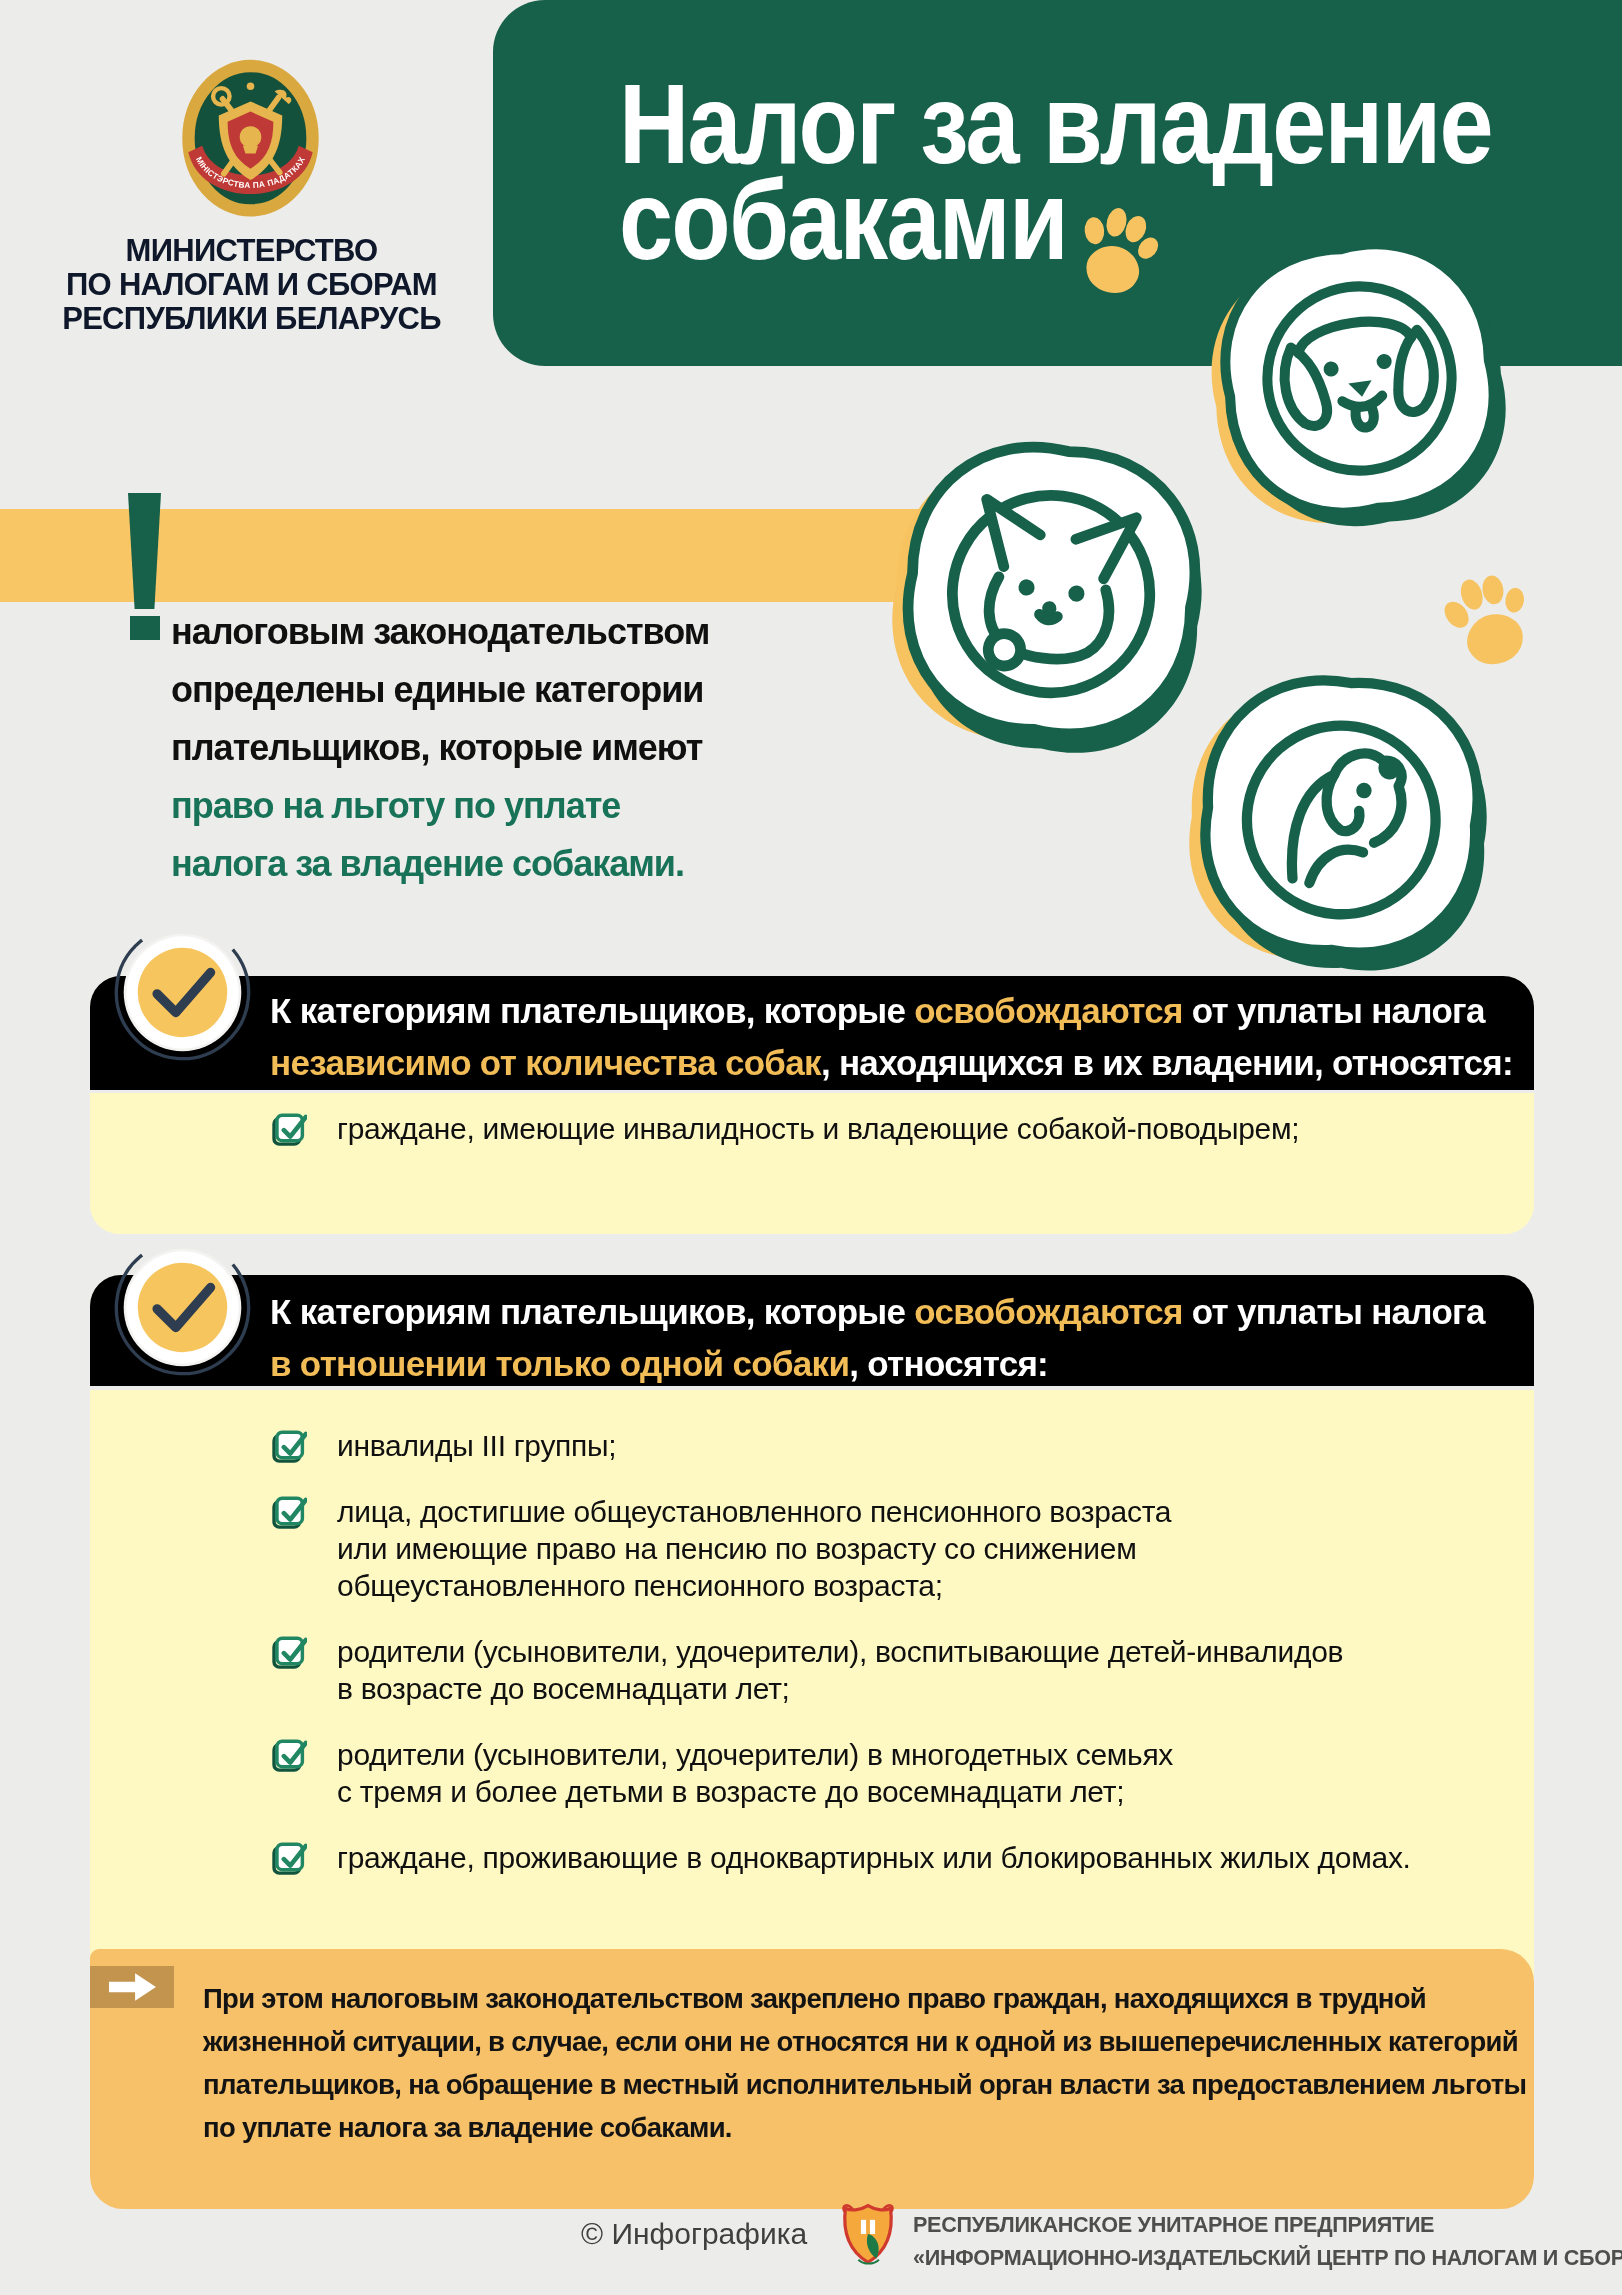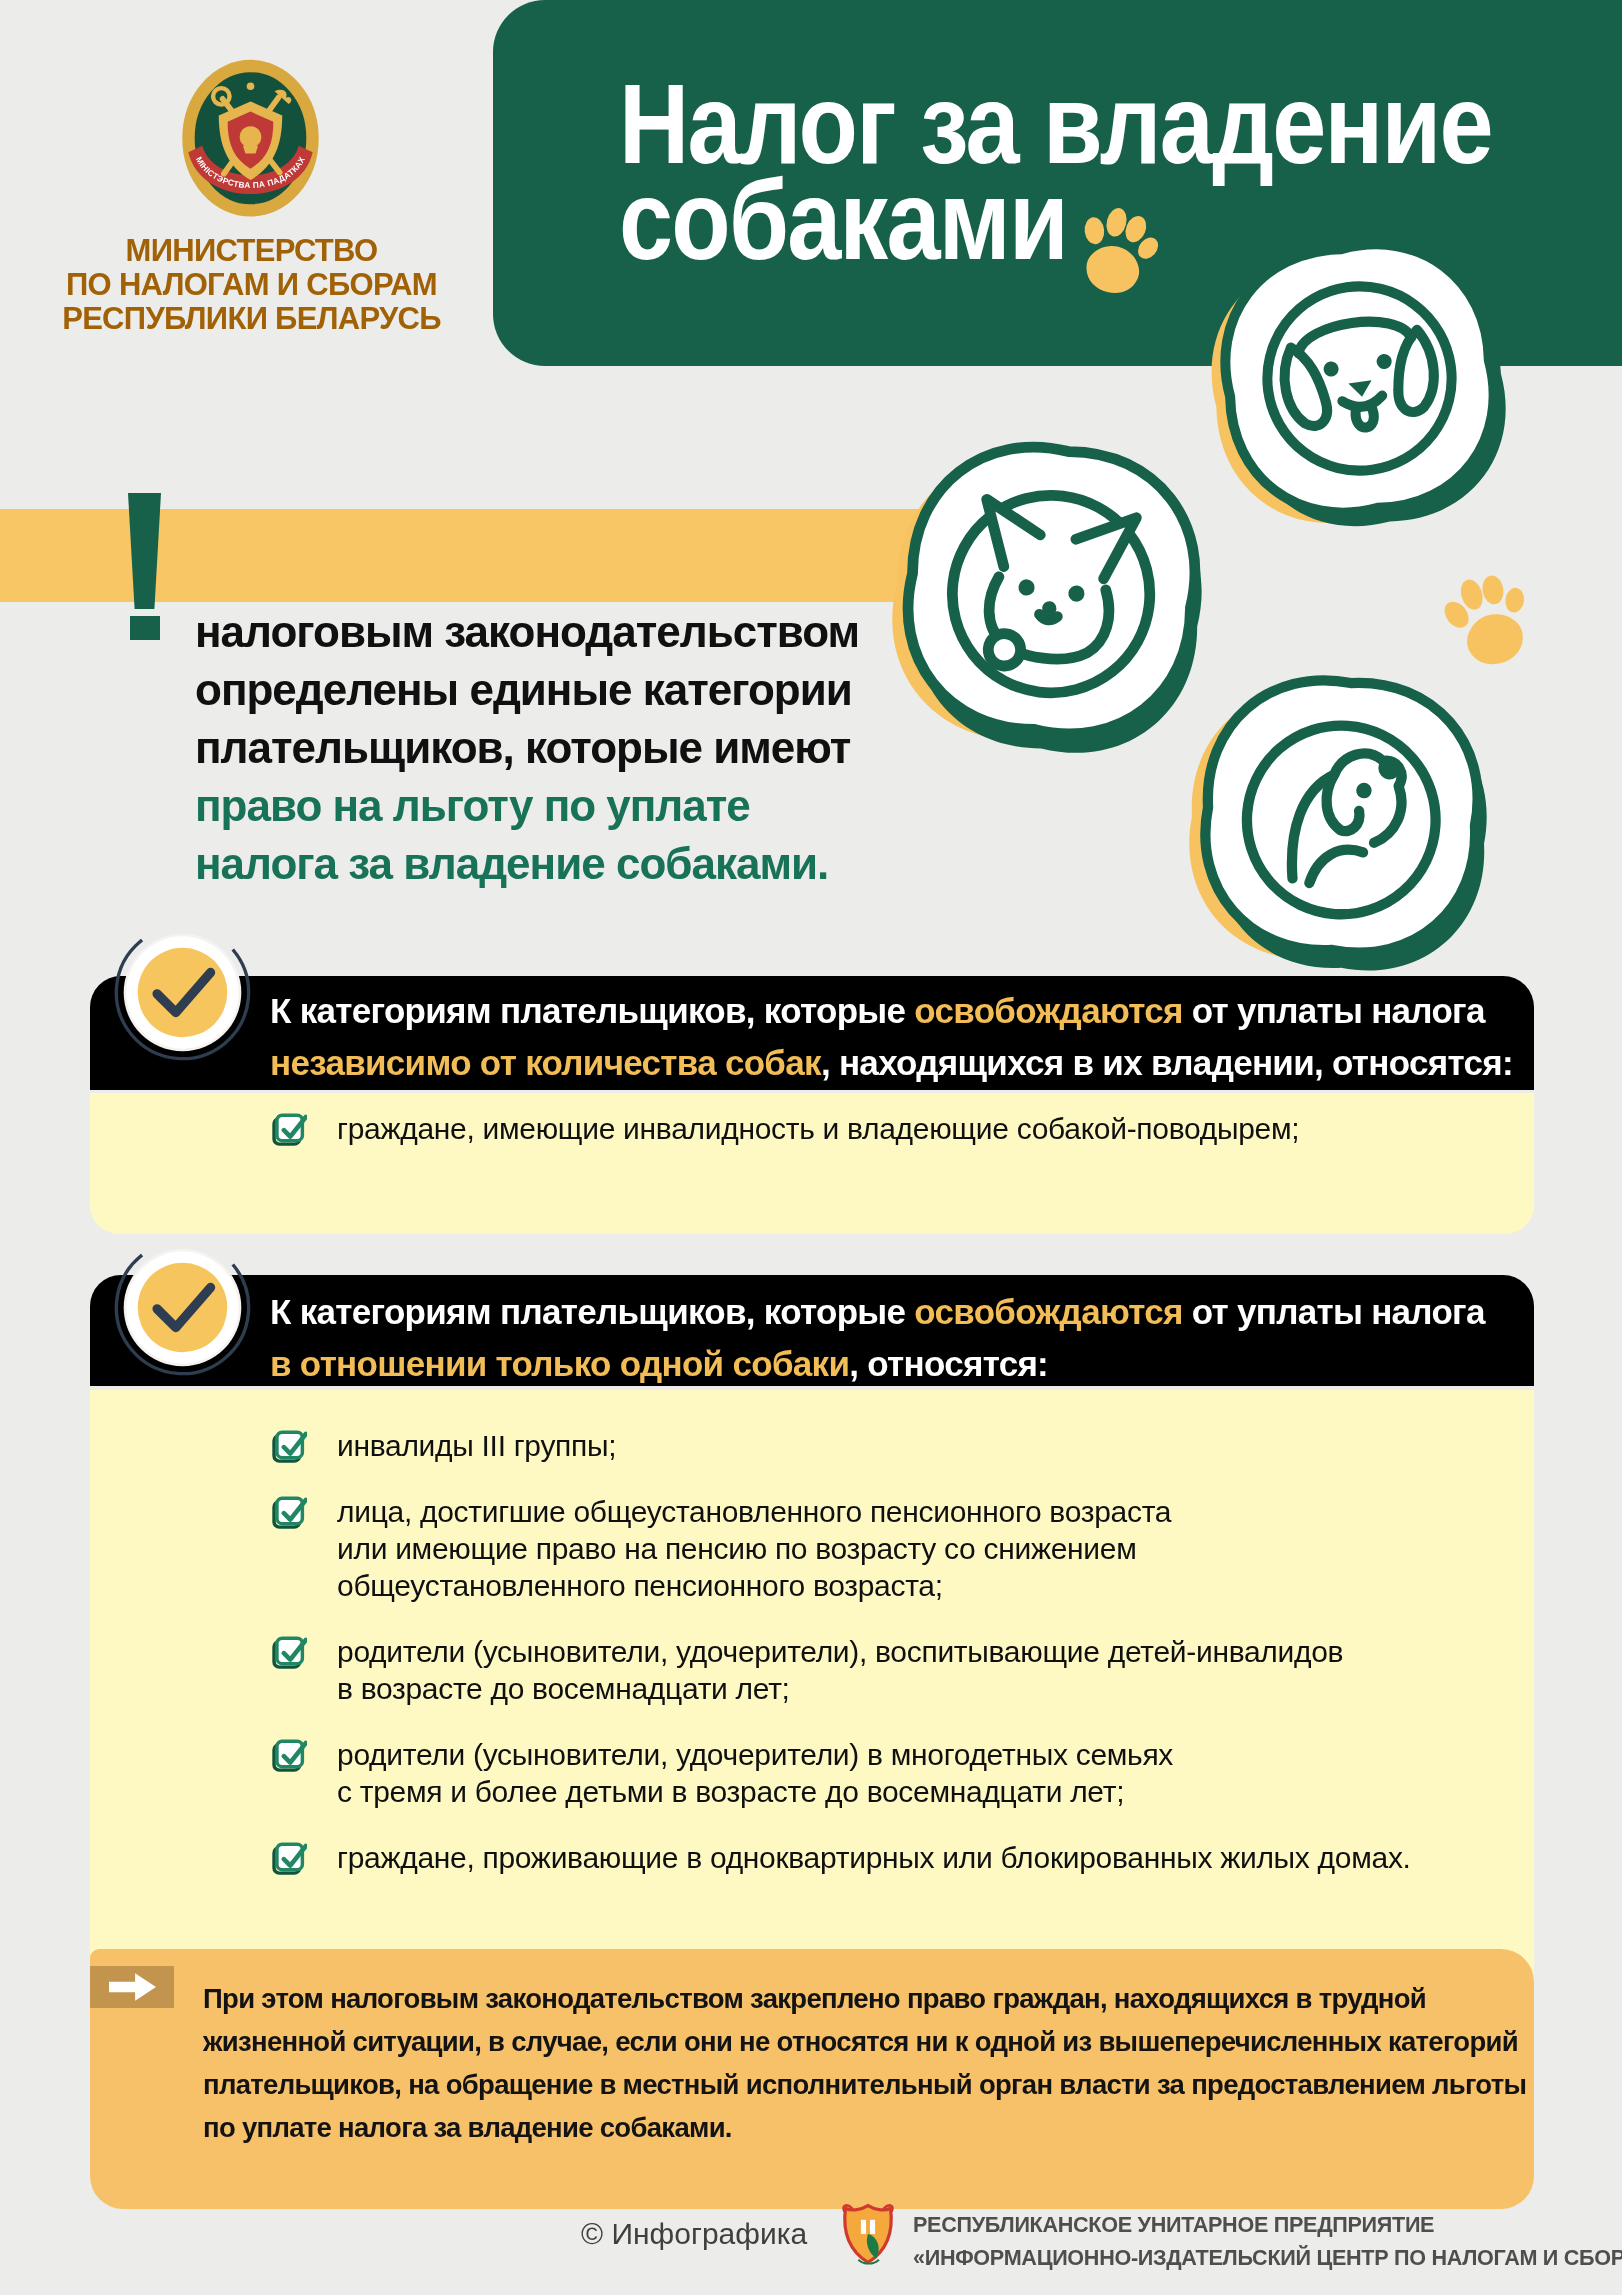--- a/index.html
+++ b/index.html
@@ -15,21 +15,21 @@
   }
   .title{
     position:absolute;left:619px;top:76px;z-index:5;
     color:#ffffff;font-weight:bold;font-size:113px;line-height:96px;
     letter-spacing:-2px;white-space:nowrap;
     transform:scaleX(.86);transform-origin:left top;
   }
   .emblem{position:absolute;left:168px;top:55px;width:165px;height:169px;}
   .ministry-name{
     position:absolute;left:39px;top:234px;width:425px;
-    text-align:center;color:#a16207;font-weight:bold;font-size:31px;line-height:34px;
+    text-align:center;color:#0f172a;font-weight:bold;font-size:31px;line-height:34px;
     letter-spacing:-0.7px;
   }
   
   .paw{position:absolute;color:#F6C360;}
   .paw-title{left:1069px;top:202px;width:97px;height:97px;transform:rotate(14deg);}
   .paw-side{left:1437px;top:568px;width:103px;height:103px;transform:rotate(-18deg);}
   .sticker{position:absolute;z-index:4;}
   .sticker-dog-smile{left:1192px;top:211px;width:335px;height:335px;transform:rotate(-8deg);}
   .sticker-corgi{left:872px;top:411px;width:359px;height:359px;transform:rotate(7deg);}
   .sticker-puppy{left:1170px;top:645px;width:343px;height:343px;transform:rotate(4deg);}
@@ -43,21 +43,21 @@
   }
   .excl-bar{
     position:absolute;left:128px;top:493px;width:33px;height:116px;background:#17604A;z-index:2;
     clip-path:polygon(0% 0%,100% 0%,80% 100%,20% 100%);
   }
   .excl-dot{
     position:absolute;left:130px;top:616px;width:30px;height:23.6px;background:#17604A;z-index:2;
   }
   
   .intro{
-    position:absolute;left:195px;top:603px;font-weight:bold;font-size:44px;line-height:58px;
+    position:absolute;left:171px;top:603px;font-weight:bold;font-size:36px;line-height:58px;
     letter-spacing:-1px;white-space:nowrap;z-index:2;
   }
   .intro .black{color:#101010;}
   .intro .green{color:#177257;}
   
   .sec-banner{
     position:absolute;left:90px;width:1444px;background:#000000;border-radius:31px 31px 0 0;
     color:#ffffff;font-weight:bold;font-size:35px;line-height:52px;letter-spacing:-0.7px;
     padding-left:180px;box-sizing:border-box;white-space:nowrap;
   }

